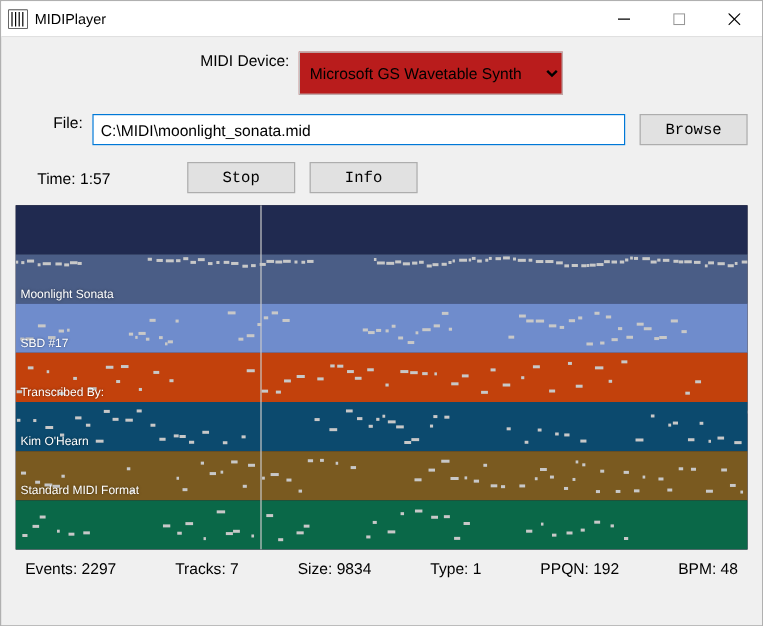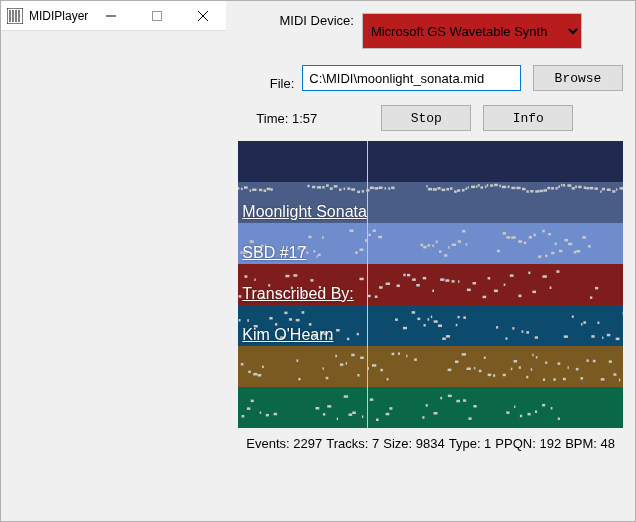--- a/index.html
+++ b/index.html
@@ -1,51 +1,51 @@
 <!DOCTYPE html>
 <html><head>
 <meta charset="utf-8">
 <style>
   * { box-sizing: border-box; margin: 0; padding: 0; }
   body { font-family: "Segoe UI", Tahoma, sans-serif; font-size: 13px; background: #fff; }
   
-  .window { width: 636px; height: 522px; background: #f0f0f0; border: 1px solid #b0b0b0; display: flex; flex-direction: row; }
+  .window { width: 636px; height: 522px; background: #f0f0f0; border: 1px solid #b0b0b0; display: flex; flex-direction: column; }
   
   .titlebar { height: 30px; background: #fff; display: flex; align-items: center; padding-left: 6px; border-bottom: 1px solid #e0e0e0; }
   .titlebar-icon { width: 16px; height: 16px; margin-right: 6px; }
   .titlebar-title { flex: 1; font-size: 12px; color: #000; }
   .titlebar-buttons { display: flex; height: 100%; }
   .titlebar-btn { width: 46px; height: 100%; display: flex; align-items: center; justify-content: center; background: transparent; border: none; }
   .titlebar-btn svg { width: 10px; height: 10px; }
   .titlebar-btn.max { opacity: 0.4; }
   
   .content { flex: 1; display: flex; flex-direction: column; padding: 12px 12px 8px 12px; }
   
   .row { display: flex; margin-bottom: 11px; }
   .row.device { justify-content: center; margin-bottom: 16px; }
   .row.file { margin-bottom: 14px; }
   .row.time { margin-bottom: 10px; }
   
   .label { color: #000; }
   .device-label { margin-right: 8px; }
-  .file-label { width: 56px; text-align: right; margin-right: 8px; margin-top: 11px; }
+  .file-label { width: 56px; text-align: right; margin-right: 8px; }
   
   select { height: 36px; font-family: inherit; font-size: 13px; padding: 2px 4px; background: #b91c1c; border: 1px solid #c0c0c0; min-width: 220px; }
   input[type=text] { height: 26px; font-family: inherit; font-size: 13px; padding: 3px 6px; border: 1px solid #0078d7; background: #fff; flex: 1; outline: none; }
   .btn { height: 26px; min-width: 90px; background: #e1e1e1; border: 1px solid #adadad; font-family: Liberation Mono, monospace; font-size: 13px; cursor: pointer; }
   .btn.browse { margin-left: 12px; }
   
   .time-info { display: flex; align-items: center; width: 100%; }
   .time-label { margin-left: 18px; margin-right: 64px; }
   .length-label { flex: 1; }
   .btn.stop { margin-right: 12px; }
   
   .piano { position: relative; width: 100%; height: 287px; margin-bottom: 8px; background: #1a1a2e; display: flex; flex-direction: column; overflow: hidden; }
   .track { flex: 1; position: relative; }
-  .track-label { position: absolute; left: 4px; bottom: 2px; color: #fff; font-size: 16px; text-shadow: 0 0 2px rgba(0,0,0,0.5); z-index: 2; pointer-events: none; text-decoration: underline; }
+  .track-label { position: absolute; left: 4px; bottom: 2px; color: #fff; font-size: 10px; text-shadow: 0 0 2px rgba(0,0,0,0.5); z-index: 2; pointer-events: none; }
   .playhead { position: absolute; top: 0; bottom: 0; width: 1px; background: #c8c8c8; left: 33.5%; z-index: 3; pointer-events: none; }
   .notes { position: absolute; inset: 0; pointer-events: none; }
   
   .status { display: flex; align-items: center; justify-content: space-between; color: #000; font-size: 13px; padding: 0 8px; }
 </style>
 </head>
 <body>
 
 <div class="window">
   <div class="titlebar">
@@ -246,21 +246,21 @@
             <rect x="502.0" y="19.6" width="3.5" height="2.5" fill="#c8c8c8"></rect>
             <rect x="509.0" y="26.8" width="5.5" height="2.5" fill="#c8c8c8"></rect>
             <rect x="517.6" y="15.9" width="5.8" height="2.5" fill="#c8c8c8"></rect>
             <rect x="523.5" y="19.7" width="6.5" height="2.5" fill="#c8c8c8"></rect>
             <rect x="532.2" y="27.9" width="4.0" height="2.5" fill="#c8c8c8"></rect>
             <rect x="536.4" y="27.0" width="6.3" height="2.5" fill="#c8c8c8"></rect>
             <rect x="546.0" y="13.2" width="5.9" height="2.5" fill="#c8c8c8"></rect>
             <rect x="554.9" y="22.1" width="4.4" height="2.5" fill="#c8c8c8"></rect>
           </svg>
         </div>
-        <div class="track" style="background: #7f1d1d; text-align: center;">
+        <div class="track" style="background: #c2410c; text-align: center;">
           <span class="track-label">Transcribed By:</span>
           <svg class="notes" width="100%" height="100%" preserveAspectRatio="none" viewBox="0 0 610 41">
             <rect x="0.9" y="31.2" width="4.5" height="2.5" fill="#c8c8c8"></rect>
             <rect x="10.2" y="11.3" width="4.7" height="2.5" fill="#c8c8c8"></rect>
             <rect x="25.9" y="14.5" width="2.1" height="2.5" fill="#c8c8c8"></rect>
             <rect x="35.8" y="32.7" width="4.4" height="2.5" fill="#c8c8c8"></rect>
             <rect x="48.0" y="20.1" width="3.1" height="2.5" fill="#c8c8c8"></rect>
             <rect x="60.6" y="28.7" width="6.9" height="2.5" fill="#c8c8c8"></rect>
             <rect x="75.2" y="10.8" width="6.3" height="2.5" fill="#c8c8c8"></rect>
             <rect x="83.8" y="22.7" width="3.3" height="2.5" fill="#c8c8c8"></rect>
@@ -349,20 +349,21 @@
             <rect x="547.7" y="16.3" width="4.3" height="2.5" fill="#c8c8c8"></rect>
             <rect x="560.3" y="30.2" width="5.4" height="2.5" fill="#c8c8c8"></rect>
             <rect x="570.0" y="16.5" width="3.1" height="2.5" fill="#c8c8c8"></rect>
             <rect x="577.4" y="31.5" width="2.1" height="2.5" fill="#c8c8c8"></rect>
             <rect x="584.9" y="28.8" width="5.5" height="2.5" fill="#c8c8c8"></rect>
             <rect x="598.9" y="32.6" width="6.1" height="2.5" fill="#c8c8c8"></rect>
             <rect x="609.9" y="7.1" width="3.0" height="2.5" fill="#c8c8c8"></rect>
           </svg>
         </div>
         <div class="track" style="background: rgb(122, 90, 32);">
+          <span class="track-label">Standard MIDI Format</span>
           <svg class="notes" width="100%" height="100%" preserveAspectRatio="none" viewBox="0 0 610 41">
             <rect x="4.5" y="17.0" width="4.2" height="2.5" fill="#c8c8c8"></rect>
             <rect x="16.3" y="24.6" width="4.1" height="2.5" fill="#c8c8c8"></rect>
             <rect x="24.1" y="26.9" width="6.5" height="2.5" fill="#c8c8c8"></rect>
             <rect x="30.8" y="28.0" width="6.2" height="2.5" fill="#c8c8c8"></rect>
             <rect x="38.2" y="19.6" width="2.8" height="2.5" fill="#c8c8c8"></rect>
             <rect x="92.7" y="13.4" width="2.9" height="2.5" fill="#c8c8c8"></rect>
             <rect x="95.6" y="31.9" width="3.6" height="2.5" fill="#c8c8c8"></rect>
             <rect x="134.1" y="21.3" width="2.1" height="2.5" fill="#c8c8c8"></rect>
             <rect x="139.1" y="30.8" width="4.1" height="2.5" fill="#c8c8c8"></rect>

